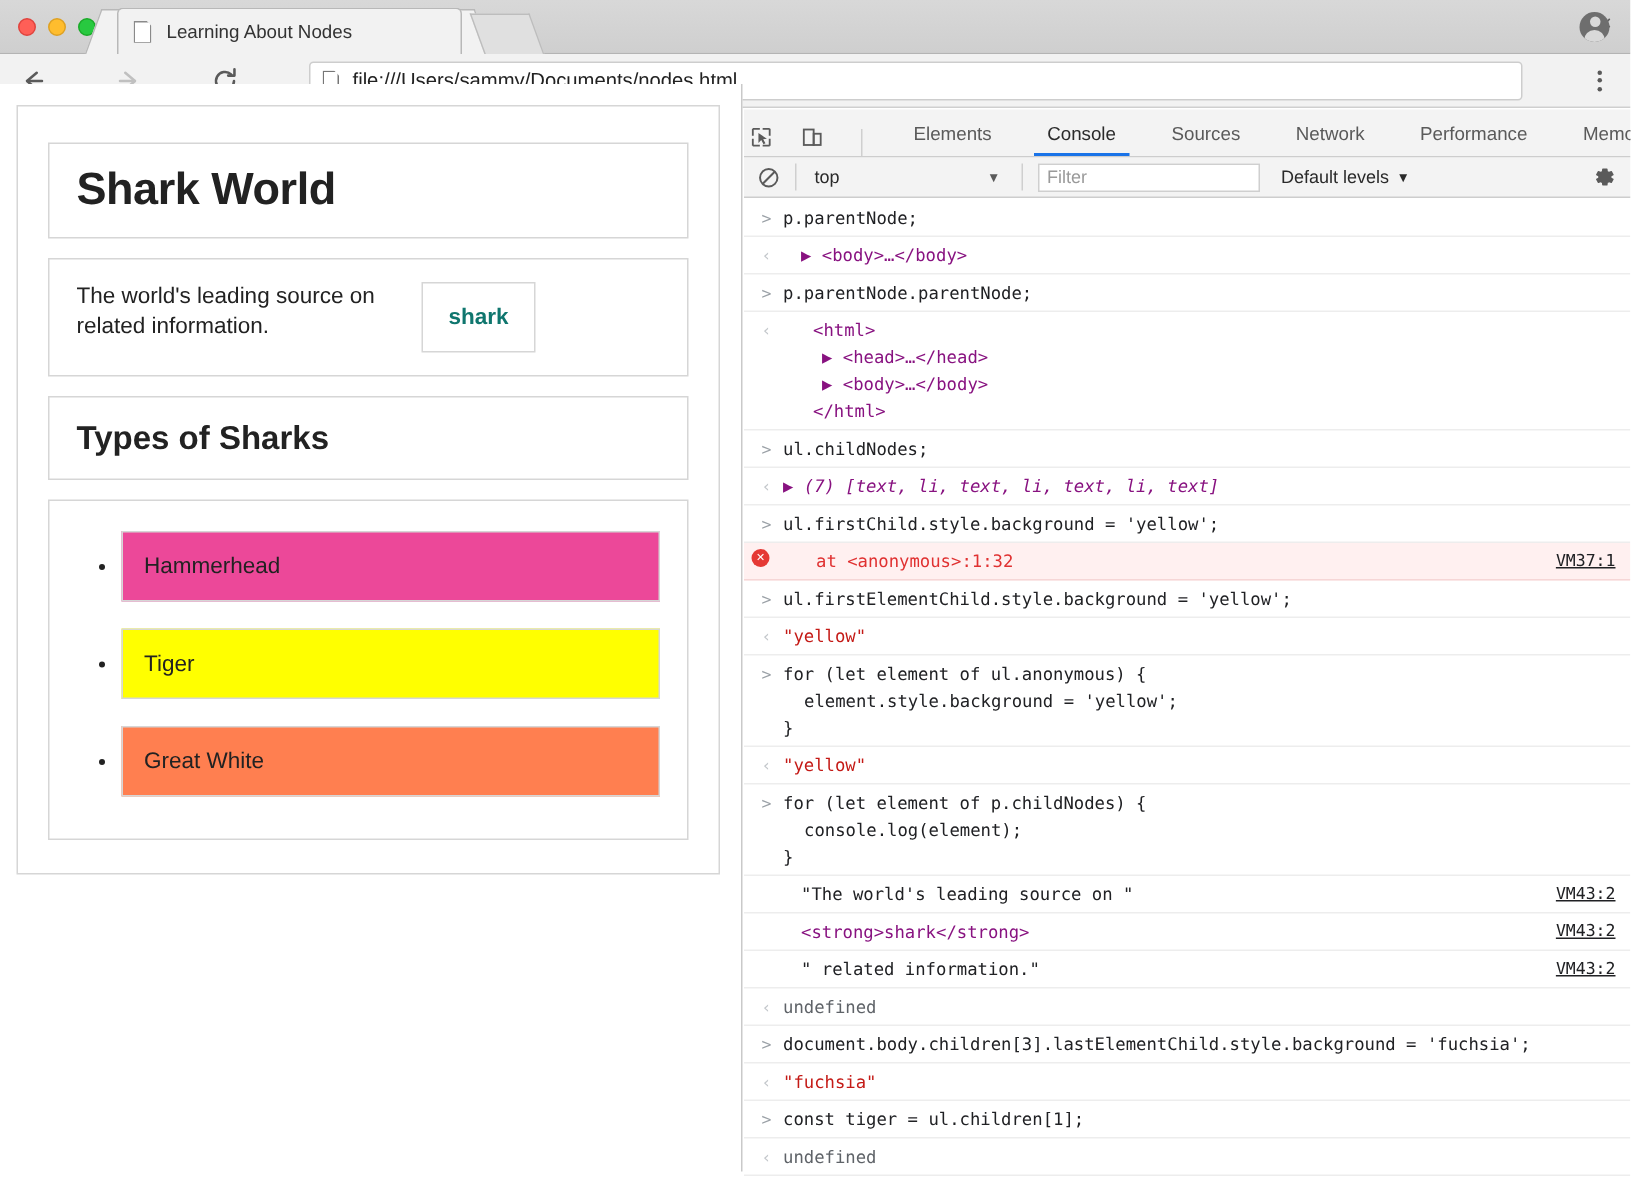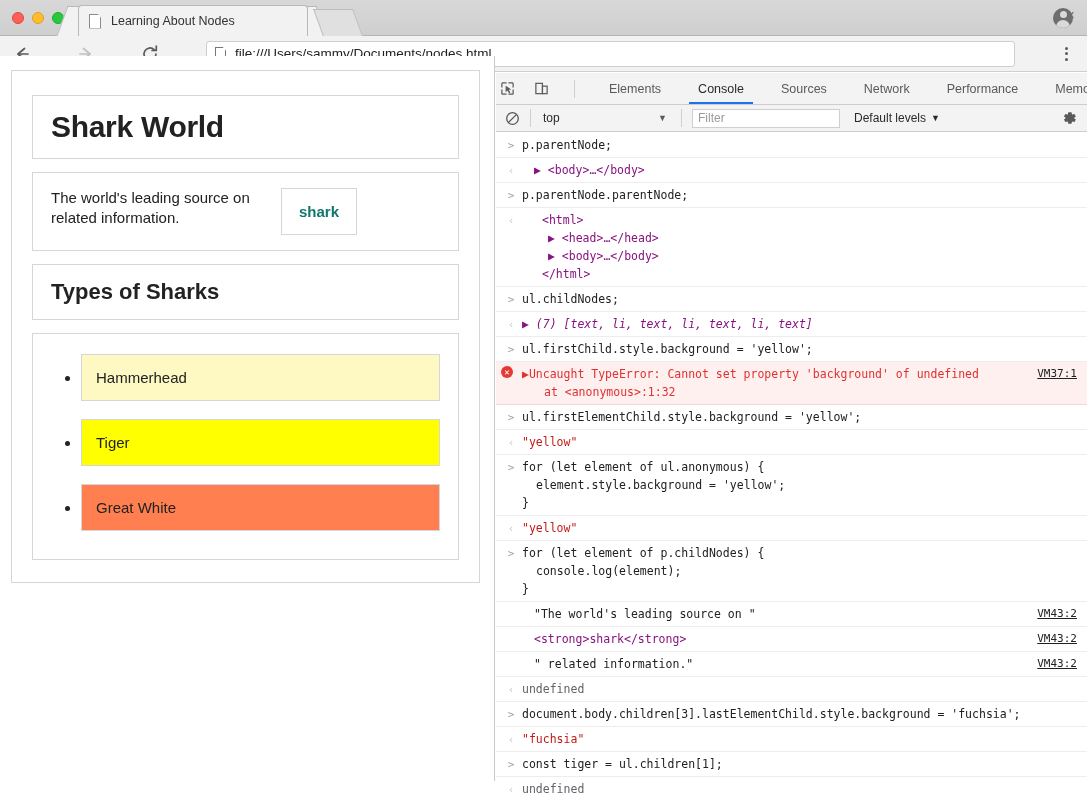--- a/index.html
+++ b/index.html
@@ -137,21 +137,21 @@
   }
   ul.shark-list li:last-child { margin-bottom: 0; }
 
   
   .devtools {
     position: absolute; left: 496px; top: 73px; width: 591px; height: 725px;
     background: #fff; font-family: "Liberation Sans", sans-serif;
   }
   .dt-tabbar {
     height: 32px; border-bottom: 1px solid #cdcdcd; background: #f3f3f3;
-    display: flex; align-items: center; padding-left: 4px; gap: 19px;
+    display: flex; align-items: flex-end; padding-left: 4px; gap: 19px;
   }
   .dt-icobtn {
     width: 26px; height: 26px; display: flex; align-items: center; justify-content: center;
     color: #5a5a5a;
   }
   .dt-sep { width: 1px; height: 18px; background: #cfcfcf; margin: 0 6px; flex: none; }
   .dt-tab {
     font-size: 12.5px; color: #5a5a5a; padding: 0 9px; height: 31px;
     display: flex; align-items: center; white-space: nowrap;
   }
@@ -292,21 +292,21 @@
           <span class="page-strong">shark</span>
         </div>
       </div>
 
       <div class="page-box page-h2-box">
         <div class="page-h2">Types of Sharks</div>
       </div>
 
       <div class="page-box page-ul-box">
         <ul class="shark-list">
-          <li style="background: #fef9c3;">
+          <li style="background: #ec4899;">
             <span>Hammerhead</span>
           </li>
           <li style="background: rgb(255, 255, 0);">
             <span>Tiger</span>
           </li>
           <li style="background: rgb(255, 127, 80);">
             <span>Great White</span>
           </li>
         </ul>
       </div>
@@ -413,21 +413,20 @@
         <div class="row-content ital">▶ (7) [text, li, text, li, text, li, text]</div>
       </div>
 
       <div class="row">
         <span class="glyph in">&gt;</span>
         <div class="row-content plain">ul.firstChild.style.background = 'yellow';</div>
       </div>
 
       <div class="row err">
         <span class="errdot-ico">✕</span>
-        <div class="row-content errtext">▶Uncaught TypeError: Cannot set property 'background' of undefined</div>
         <div class="row-content errtext" style="padding-left:48px">at &lt;anonymous&gt;:1:32</div>
         <span class="vmlink">VM37:1</span>
       </div>
 
       <div class="row">
         <span class="glyph in">&gt;</span>
         <div class="row-content plain">ul.firstElementChild.style.background = 'yellow';</div>
       </div>
 
       <div class="row">

